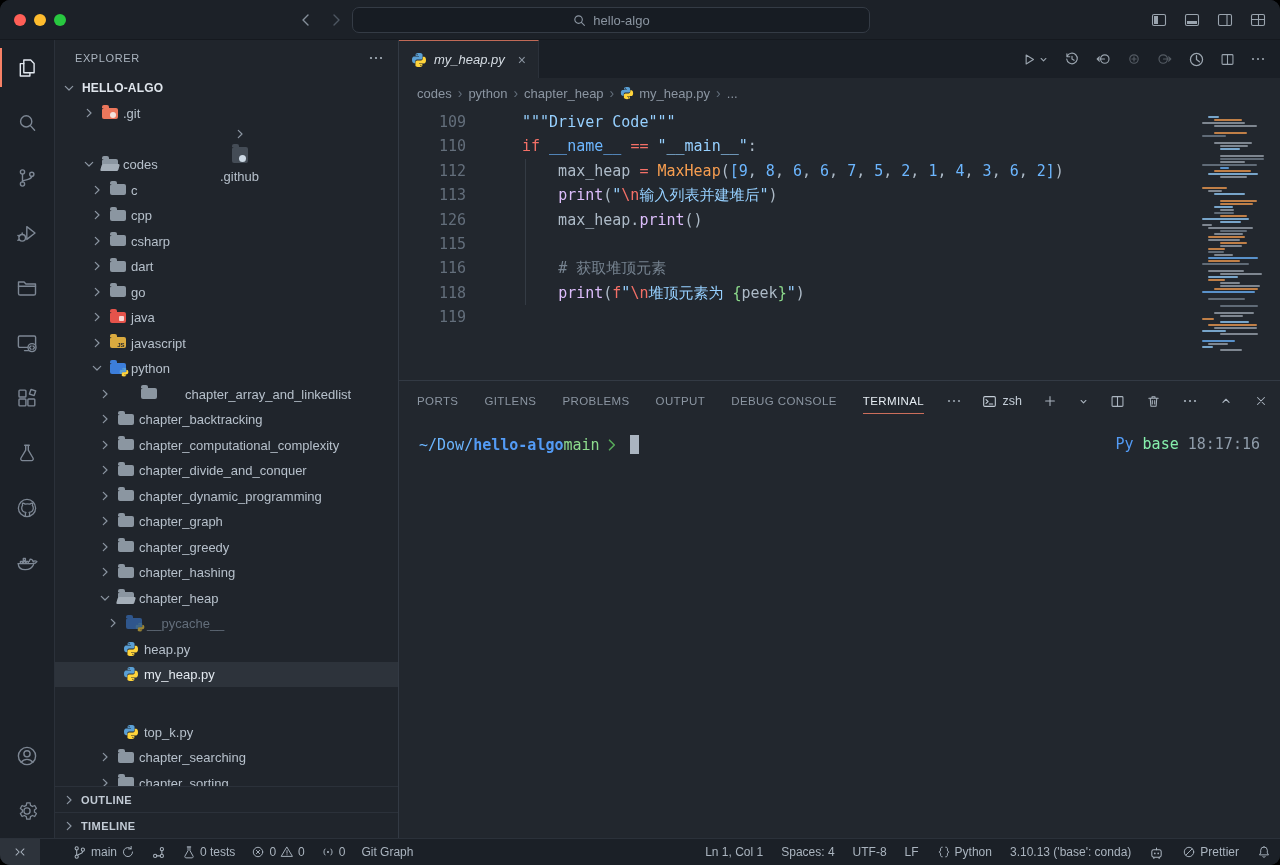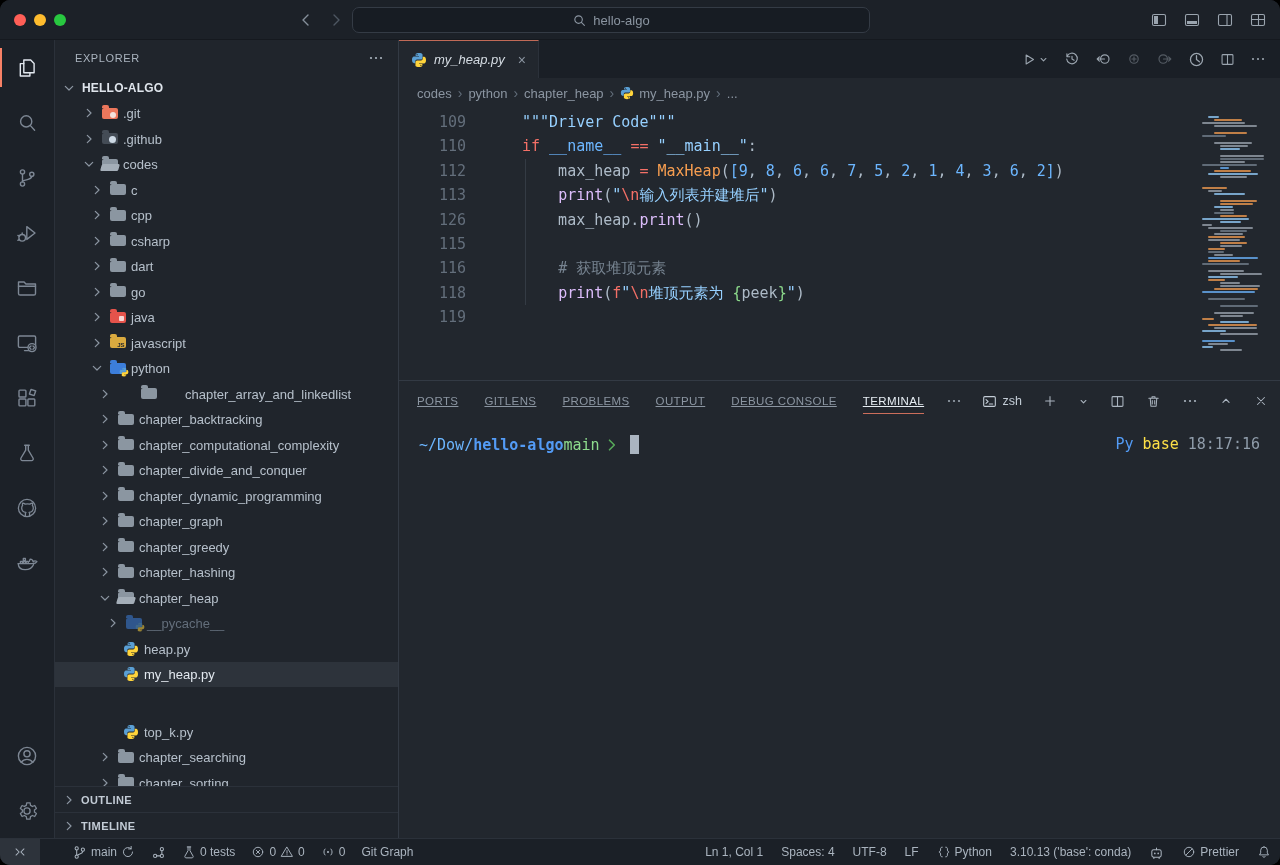--- a/index.html
+++ b/index.html
@@ -83,33 +83,33 @@
   .tk-kw{color:var(--kw)}.tk-str{color:var(--str)}.tk-num{color:var(--num)}
   .tk-fn{color:var(--fn)}.tk-cls{color:var(--cls)}.tk-cmt{color:var(--cmt)}
   .tk-fg{color:var(--fg)}.tk-brk{color:var(--num)}.tk-brc{color:var(--brc)}
   .minimap{position:absolute;top:4px;right:16px;width:62px;}
   .mm-line{height:2px;margin-bottom:1px;border-radius:1px;}
 
   
   .panel{flex:0 0 458px;border-top:1px solid var(--border);display:flex;flex-direction:column;background:var(--editor);}
   .panel-head{height:40px;display:flex;align-items:center;justify-content:space-between;padding:0 12px 0 18px;flex:0 0 40px;}
   .ptabs{display:flex;align-items:center;gap:26px;font-size:11.5px;letter-spacing:.4px;color:#8b95a1;height:100%;}
-  .ptab{height:100%;display:flex;align-items:center;position:relative;text-decoration:underline;}
+  .ptab{height:100%;display:flex;align-items:center;position:relative;}
   .ptab.active{color:#e6edf3;}
   .ptab.active::after{content:"";position:absolute;left:0;right:0;bottom:7px;height:1.5px;background:rgba(247,129,102,.8);}
   .ptab-more{color:#9aa4ae;margin-left:4px;}
   .pactions{display:flex;align-items:center;gap:21px;color:#aab4bf;}
   .pshell{display:flex;align-items:center;gap:6px;font-size:12.5px;color:#c3ccd6;}
   .term{flex:1;position:relative;font-family:"DejaVu Sans Mono",monospace;font-size:15px;padding:14px 20px;}
   .tline{display:flex;align-items:center;gap:0;}
   .p-path{color:#6cb6ff}.p-repo{color:#539bf5;font-weight:700}.p-branch{color:#8ddb8c}
   .p-arrow{color:#57ab5a;margin:0 2px 0 6px;}
   .cursor{display:inline-block;width:9px;height:19px;background:#aab4c0;margin-left:8px;}
   .rprompt{position:absolute;right:20px;top:14px;}
-  .p-py{color:#539bf5}.p-env{color:#fde047}.p-time{color:#909dab}
+  .p-py{color:#539bf5}.p-env{color:#86efac}.p-time{color:#909dab}
 
   
   .statusbar{height:27px;background:var(--status);border-top:1px solid var(--border2);display:flex;align-items:stretch;justify-content:space-between;color:#aab4bf;font-size:12px;flex:0 0 27px;}
   .sb-left,.sb-right{display:flex;align-items:stretch;}
   .sb-item{display:flex;align-items:center;gap:5px;padding:0 8px;white-space:nowrap;}
   .sb-item .parts{display:flex;align-items:center;gap:4px;}
   .sb-item.pill{background:#2d333b;padding:0 13px;margin-right:24px;}
   .sb-right .sb-item{padding:0 9px;}
 </style>
 </head>
@@ -283,21 +283,21 @@
           </div>
           <div class="trow" style="padding-left: 26px;">
             <span class="chev">
               <svg width="16" height="16" viewBox="0 0 16 16" fill="none" stroke="currentColor" stroke-width="1.2" stroke-linecap="round" stroke-linejoin="round">
                 <path d="M6.3 4.3 10 8l-3.7 3.7"></path>
               </svg>
             </span>
             <span class="fico git-f"></span>
             <span class="lbl">.git</span>
           </div>
-          <div class="trow" style="padding-left: 26px;">
+          <div class="trow" style="padding-left: 26px; flex-direction: column;">
             <span class="chev">
               <svg width="16" height="16" viewBox="0 0 16 16" fill="none" stroke="currentColor" stroke-width="1.2" stroke-linecap="round" stroke-linejoin="round">
                 <path d="M6.3 4.3 10 8l-3.7 3.7"></path>
               </svg>
             </span>
             <span class="fico gh-f"></span>
             <span class="lbl">.github</span>
           </div>
           <div class="trow" style="padding-left: 26px;">
             <span class="chev">

